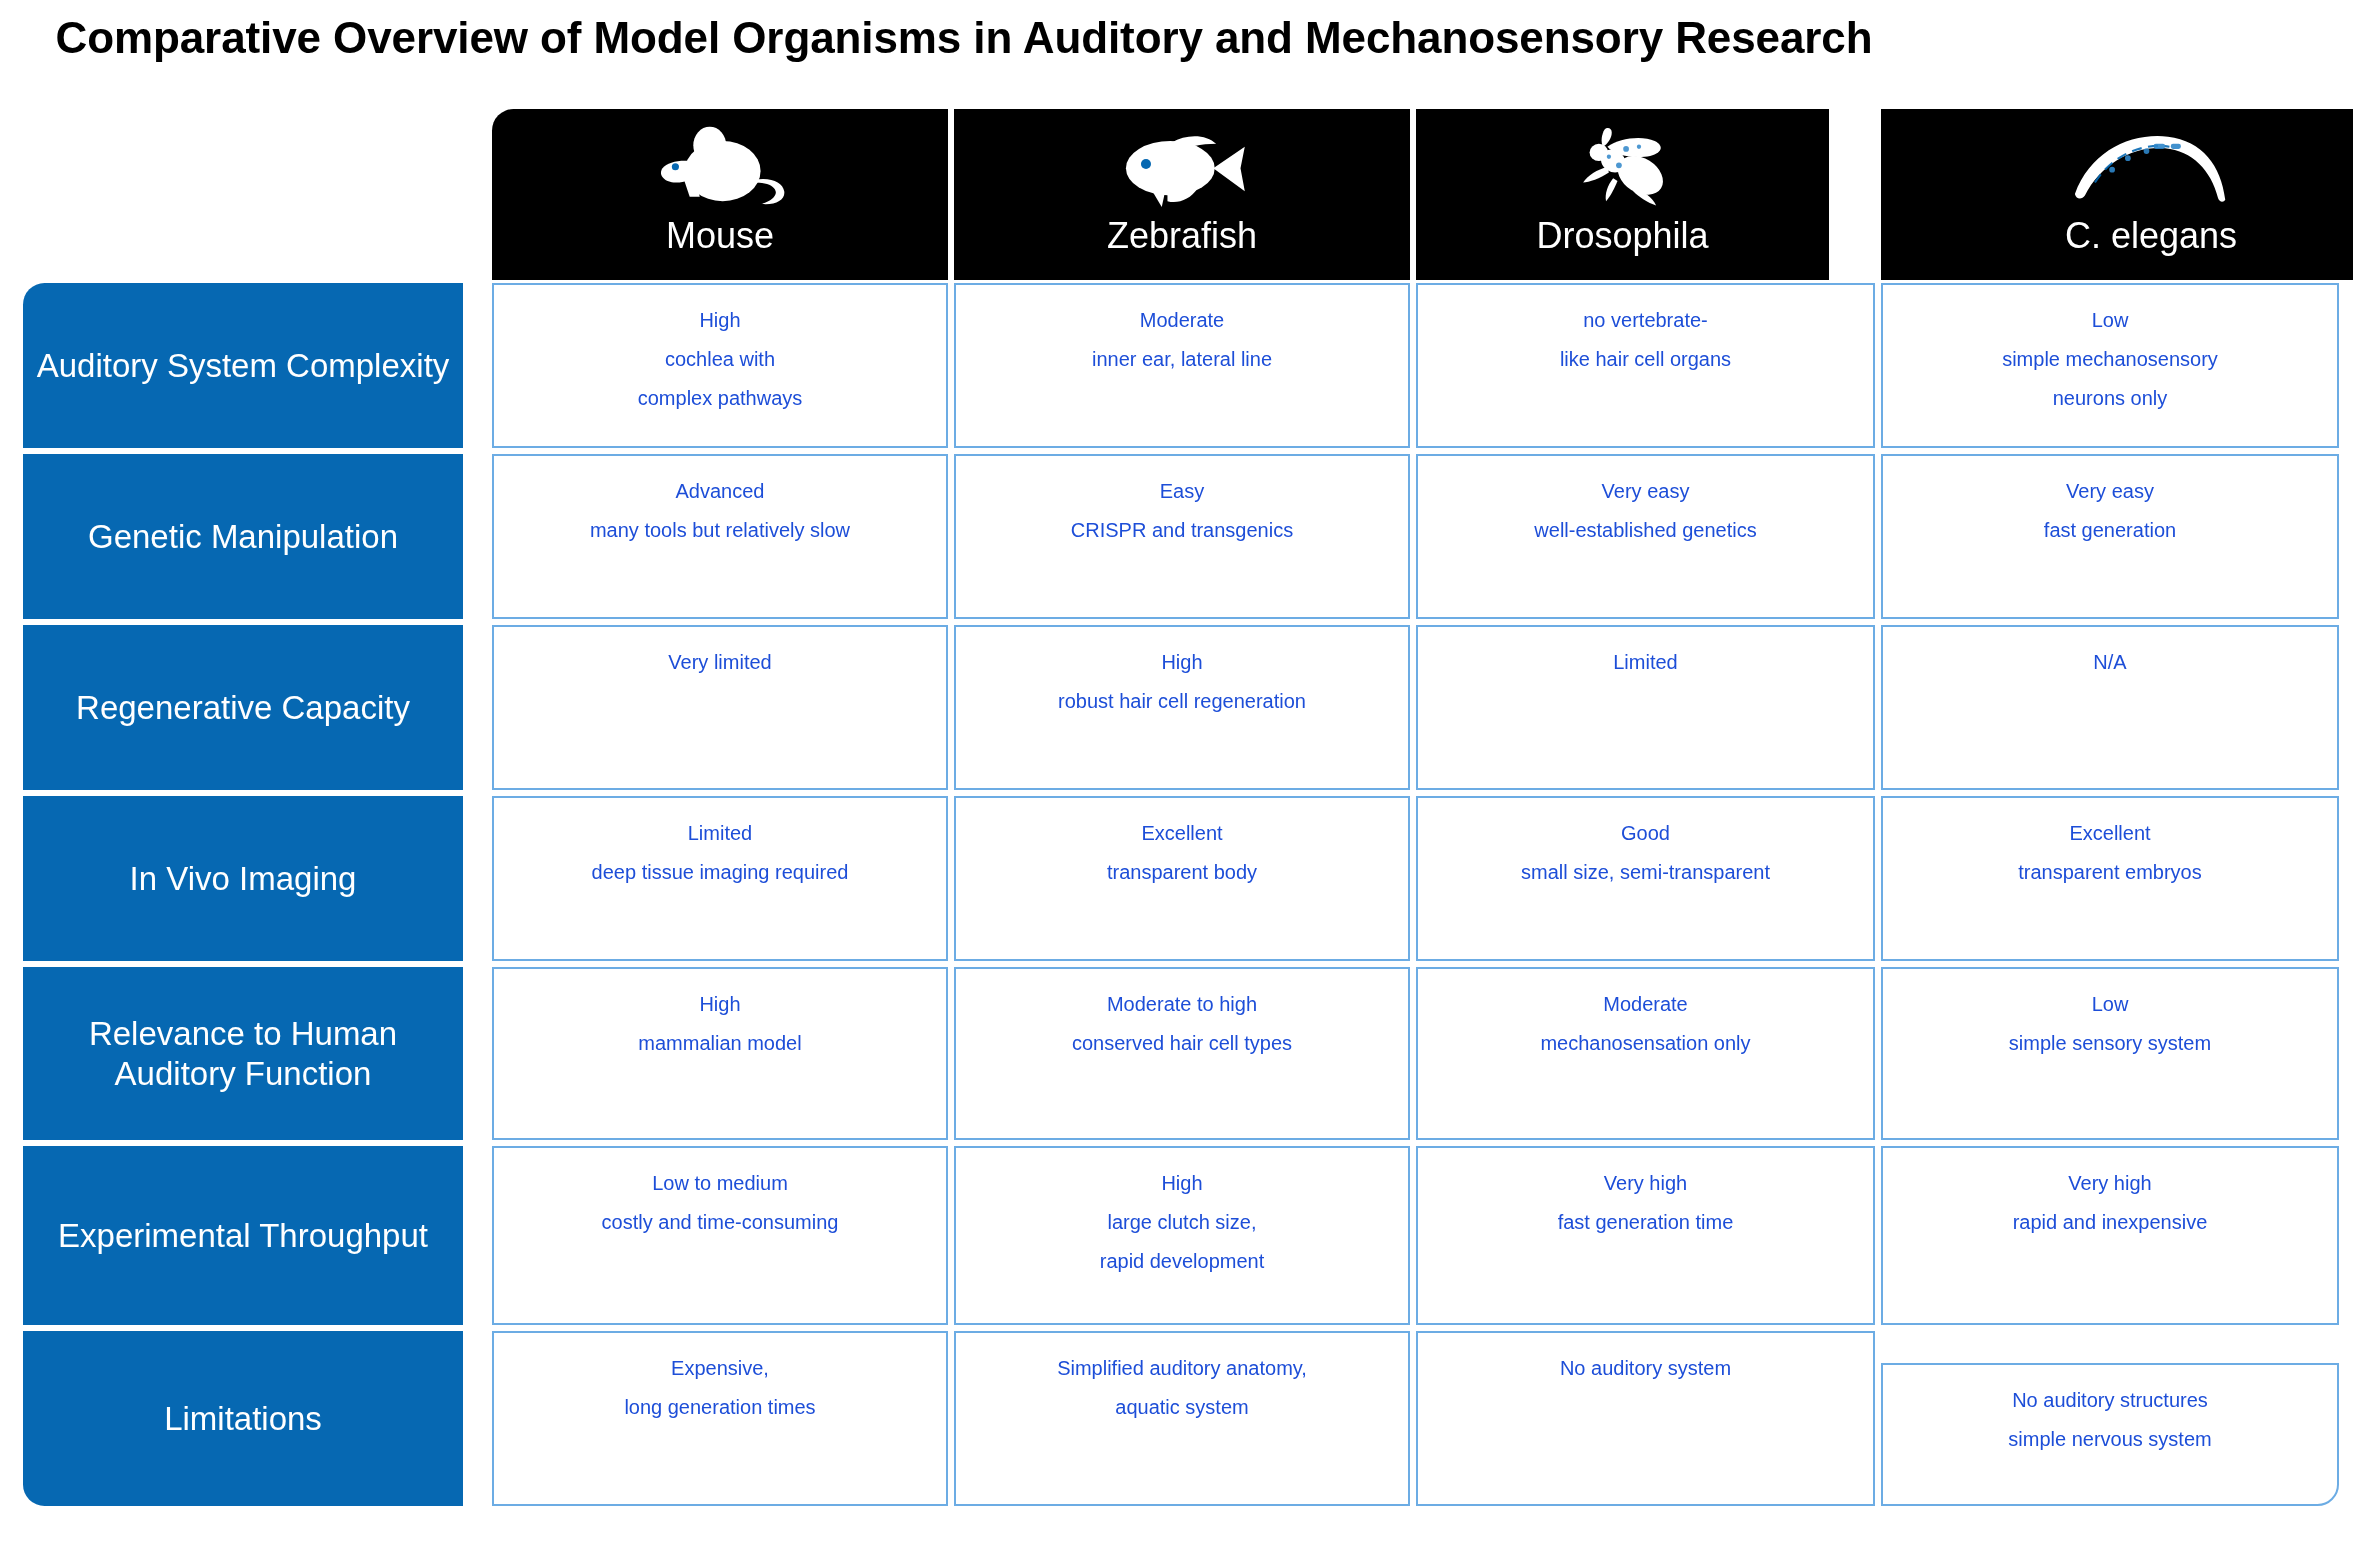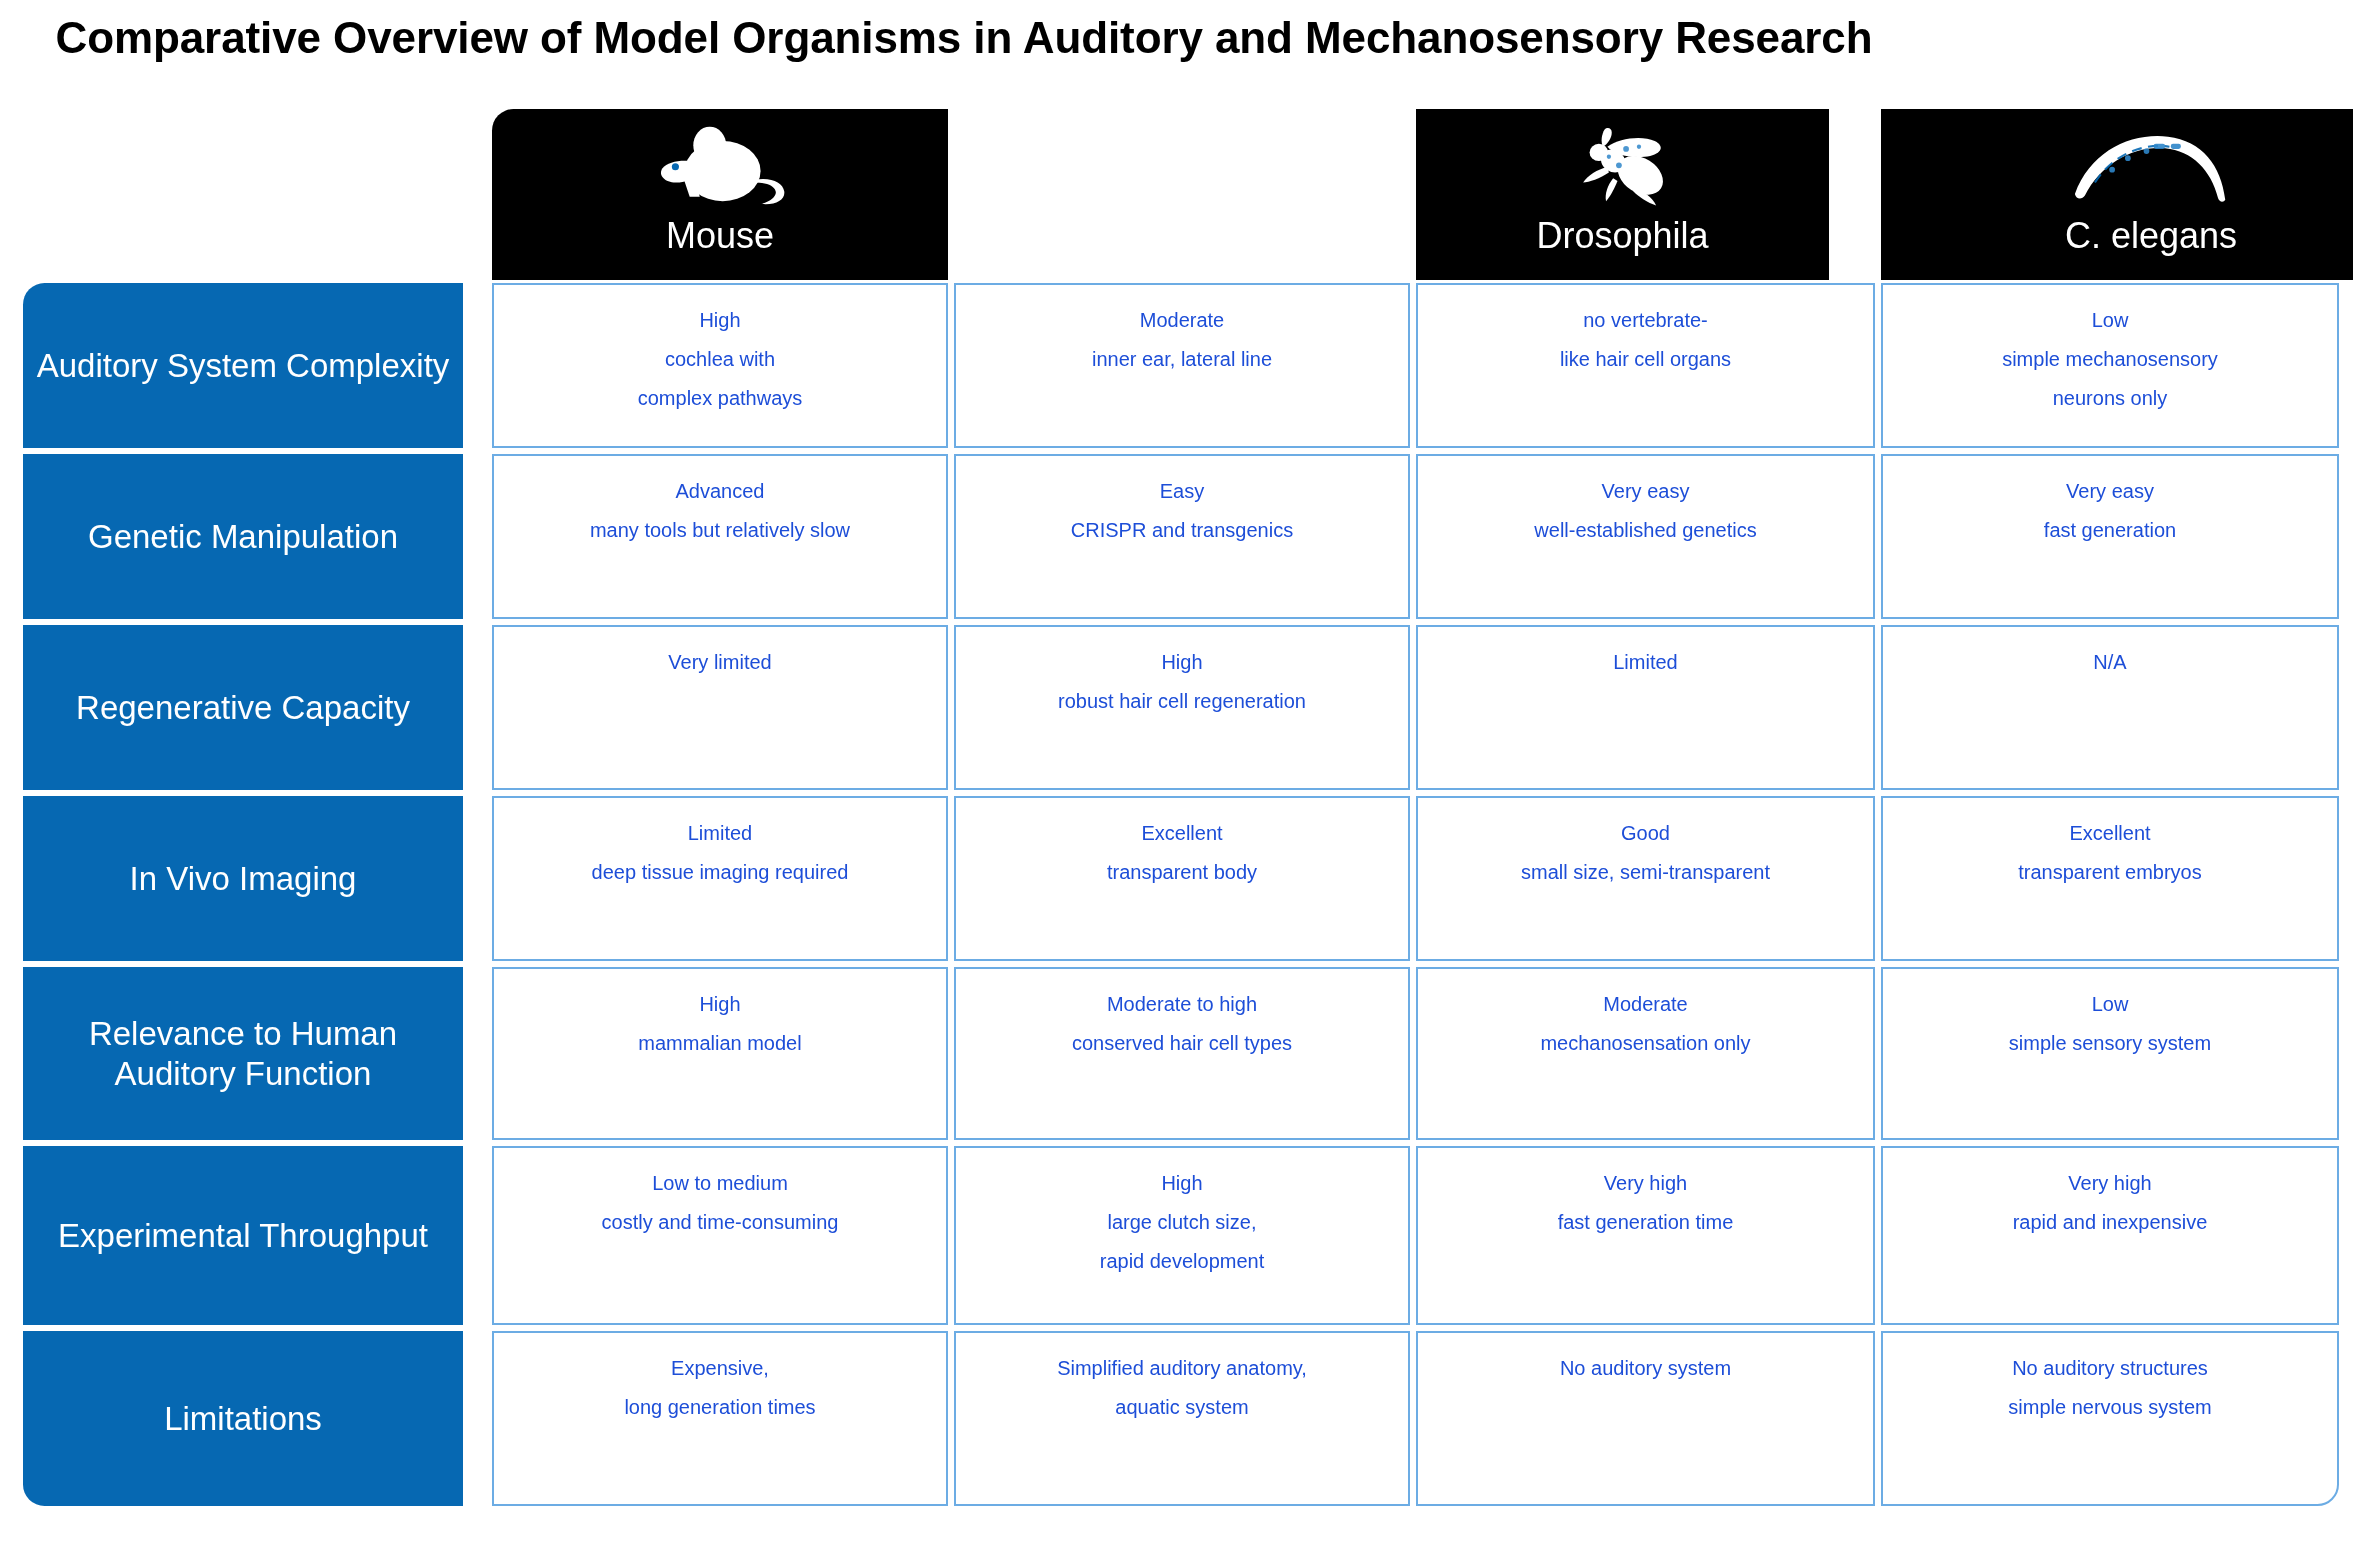--- a/index.html
+++ b/index.html
@@ -138,21 +138,21 @@
     color: #1d4ed8;
     font-size: 20px;
     line-height: 39px;
     padding: 16px 7.2px 0 7.2px;
     overflow: hidden;
   }
   .cell.k0 { left: 469px;  width: 456px; }
   .cell.k1 { left: 931px; width: 456px; }
   .cell.k2 { left: 1393px; width: 459px; }
   .cell.k3 { left: 1858px; width: 458px; }
-  .row:last-child .cell.k3 { border-bottom-right-radius: 21.5px; }
+  .row:last-child .cell.k3 { border-bottom-right-radius: 21.5px; margin-top: 32px; }
 
   .cell-line { display: block; white-space: nowrap; }
 </style>
 </head>
 <body>
 
 <div class="page">
 
   <div class="title">Comparative Overview of Model Organisms in Auditory and Mechanosensory Research</div>
 
@@ -171,20 +171,35 @@
               <path d="M74 76 L82 100 L96 100 L90 74 Z"></path>
               <path d="M112 92 C122 84 140 84 150 92 C152 98 140 102 126 102 C116 102 110 98 112 92 Z"></path>
               <path d="M173 76 C196 72 212 80 214 92 C216 104 202 112 182 110 C196 106 204 98 202 92 C200 84 188 80 173 80 Z"></path>
             </g>
             <circle cx="62" cy="58" r="5" fill="#0668B2"></circle>
           </svg>
         </span>
         <span class="hdr-label">Mouse</span>
       </div>
 
+      <div class="hdr-cell c1">
+        <span class="hdr-icon">
+          <svg viewBox="0 0 250 118" xmlns="http://www.w3.org/2000/svg">
+            <g fill="#ffffff">
+              <ellipse cx="108" cy="60" rx="62" ry="38"></ellipse>
+              <path d="M168 60 L212 30 L206 60 L212 92 Z"></path>
+              <path d="M110 24 C130 12 158 12 172 26 C152 26 130 30 116 38 Z"></path>
+              <path d="M104 92 C118 96 134 94 146 88 C136 104 118 110 104 106 Z"></path>
+              <path d="M84 94 L100 96 L96 114 Z"></path>
+            </g>
+            <circle cx="74" cy="54" r="7" fill="#0668B2"></circle>
+          </svg>
+        </span>
+        <span class="hdr-label">Zebrafish</span>
+      </div>
 
       <div class="hdr-cell c2">
         <span class="hdr-icon">
           <svg viewBox="0 0 250 118" xmlns="http://www.w3.org/2000/svg">
             <g fill="#ffffff">
               <ellipse cx="150" cy="70" rx="34" ry="24" transform="rotate(32 150 70)"></ellipse>
               <ellipse cx="112" cy="50" rx="18" ry="15" transform="rotate(32 112 50)"></ellipse>
               <ellipse cx="92" cy="38" rx="13" ry="12"></ellipse>
               <path d="M104 30 C120 18 152 14 170 22 C186 30 178 42 156 44 C132 46 112 40 104 30 Z"></path>
               <path d="M100 6 C104 2 110 4 110 10 C110 18 104 26 98 30 C94 24 96 12 100 6 Z"></path>

